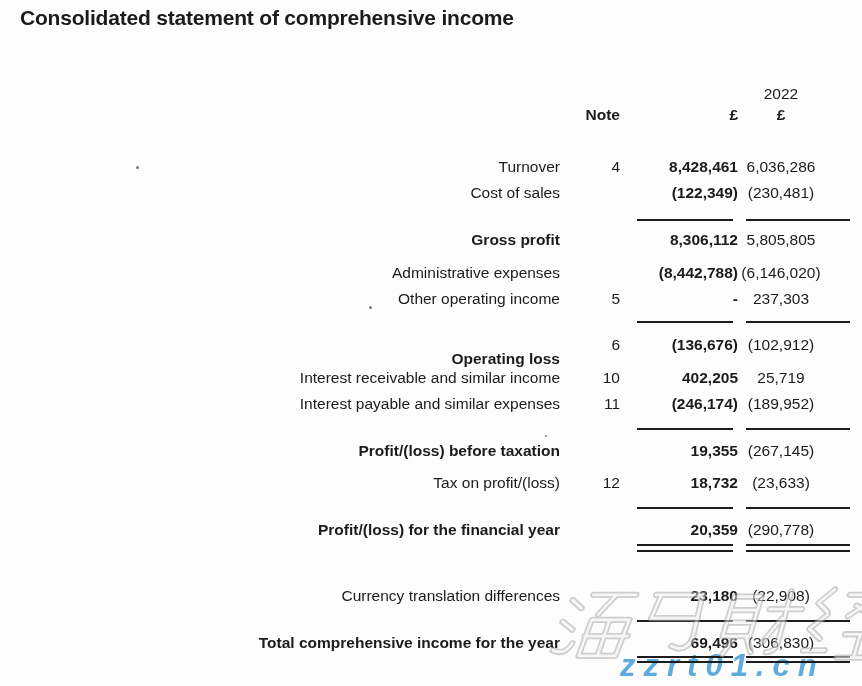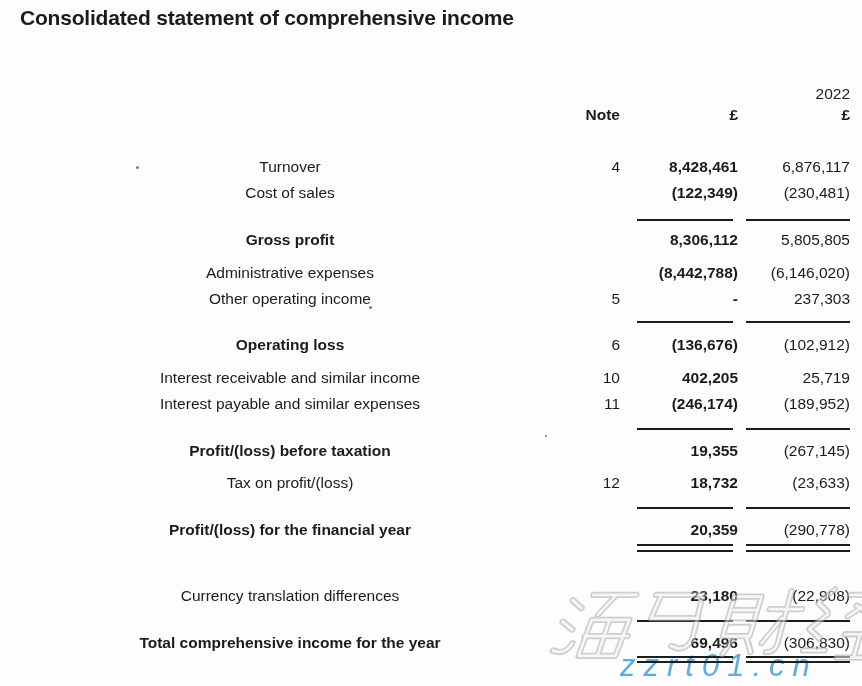--- a/index.html
+++ b/index.html
@@ -13,57 +13,57 @@
   }
   .title{
     position:absolute;left:20px;top:6px;
     font-size:21px;font-weight:700;letter-spacing:-0.2px;
   }
   .subtitle{
     position:absolute;left:20px;top:33px;
     font-size:16px;
   }
   .cell{position:absolute;font-size:15.5px;line-height:20px;white-space:nowrap;z-index:3;}
-  .c-label{left:20px;width:540px;text-align:center;}
+  .c-label{left:20px;width:540px;text-align:right;}
   .c-note{left:520px;width:100px;text-align:right;}
   .c-note.num{padding-right:10px;}
   .c-v1{left:598px;width:140px;text-align:right;}
-  .c-v2{left:712px;width:138px;text-align:right;}
+  .c-v2{left:712px;width:138px;text-align:center;}
   .pos{padding-right:7px;}
   .b{font-weight:700;}
   .hdr{font-size:15.5px;line-height:20px;}
   .rule{position:absolute;height:2px;background:#1c1c1c;z-index:4;}
   .rl1{left:637px;width:96px;}
   .rl2{left:746px;width:104px;}
   .speck{position:absolute;background:#7a7a7a;border-radius:50%;z-index:3;}
   .wm-cjk{position:absolute;left:548px;top:576px;z-index:6;opacity:0.55;}
   .wm-cjk .hiddentext{position:absolute;opacity:0;font-size:8px;}
   .wm-site{
     position:absolute;left:620px;top:648px;z-index:2;
-    font-size:31px;font-weight:400;font-style:italic;
+    font-size:31px;font-weight:700;font-style:italic;
     letter-spacing:8px;color:#4FA3DB;opacity:0.9;white-space:nowrap;
   }
 </style>
 </head>
 <body>
 
 <div class="page">
 
   <div class="title">Consolidated statement of comprehensive income</div>
 
   <div class="cell c-v2 pos hdr" style="top:84px">2022</div>
   <div class="cell c-note b hdr" style="top:105px">Note</div>
   <div class="cell c-v1 pos b hdr" style="top:105px">£</div>
   <div class="cell c-v2 pos b hdr" style="top:105px">£</div>
 
   <div>
     <div class="cell c-label" style="top:157px">Turnover</div>
     <div class="cell c-note num" style="top:157px">4</div>
     <div class="cell c-v1 pos b" style="top:157px">8,428,461</div>
-    <div class="cell c-v2 pos" style="top:157px">6,876,117</div>
+    <div class="cell c-v2 pos" style="top:157px">6,036,286</div>
   </div>
 
   <div>
     <div class="cell c-label" style="top:183px">Cost of sales</div>
     <div class="cell c-v1 b" style="top:183px">(122,349)</div>
     <div class="cell c-v2" style="top:183px">(230,481)</div>
   </div>
 
   <div class="rule rl1" style="top:219px"></div>
   <div class="rule rl2" style="top:219px"></div>
@@ -84,21 +84,21 @@
     <div class="cell c-label" style="top:289px">Other operating income</div>
     <div class="cell c-note num" style="top:289px">5</div>
     <div class="cell c-v1 pos b" style="top:289px">-</div>
     <div class="cell c-v2 pos" style="top:289px">237,303</div>
   </div>
 
   <div class="rule rl1" style="top:321px"></div>
   <div class="rule rl2" style="top:321px"></div>
 
   <div>
-    <div class="cell c-label b" style="top:335px">Operating loss</div>
+    <div class="cell c-label b" style="top:349px">Operating loss</div>
     <div class="cell c-note num" style="top:335px">6</div>
     <div class="cell c-v1 b" style="top:335px">(136,676)</div>
     <div class="cell c-v2" style="top:335px">(102,912)</div>
   </div>
 
   <div>
     <div class="cell c-label" style="top:368px">Interest receivable and similar income</div>
     <div class="cell c-note num" style="top:368px">10</div>
     <div class="cell c-v1 pos b" style="top:368px">402,205</div>
     <div class="cell c-v2 pos" style="top:368px">25,719</div>

